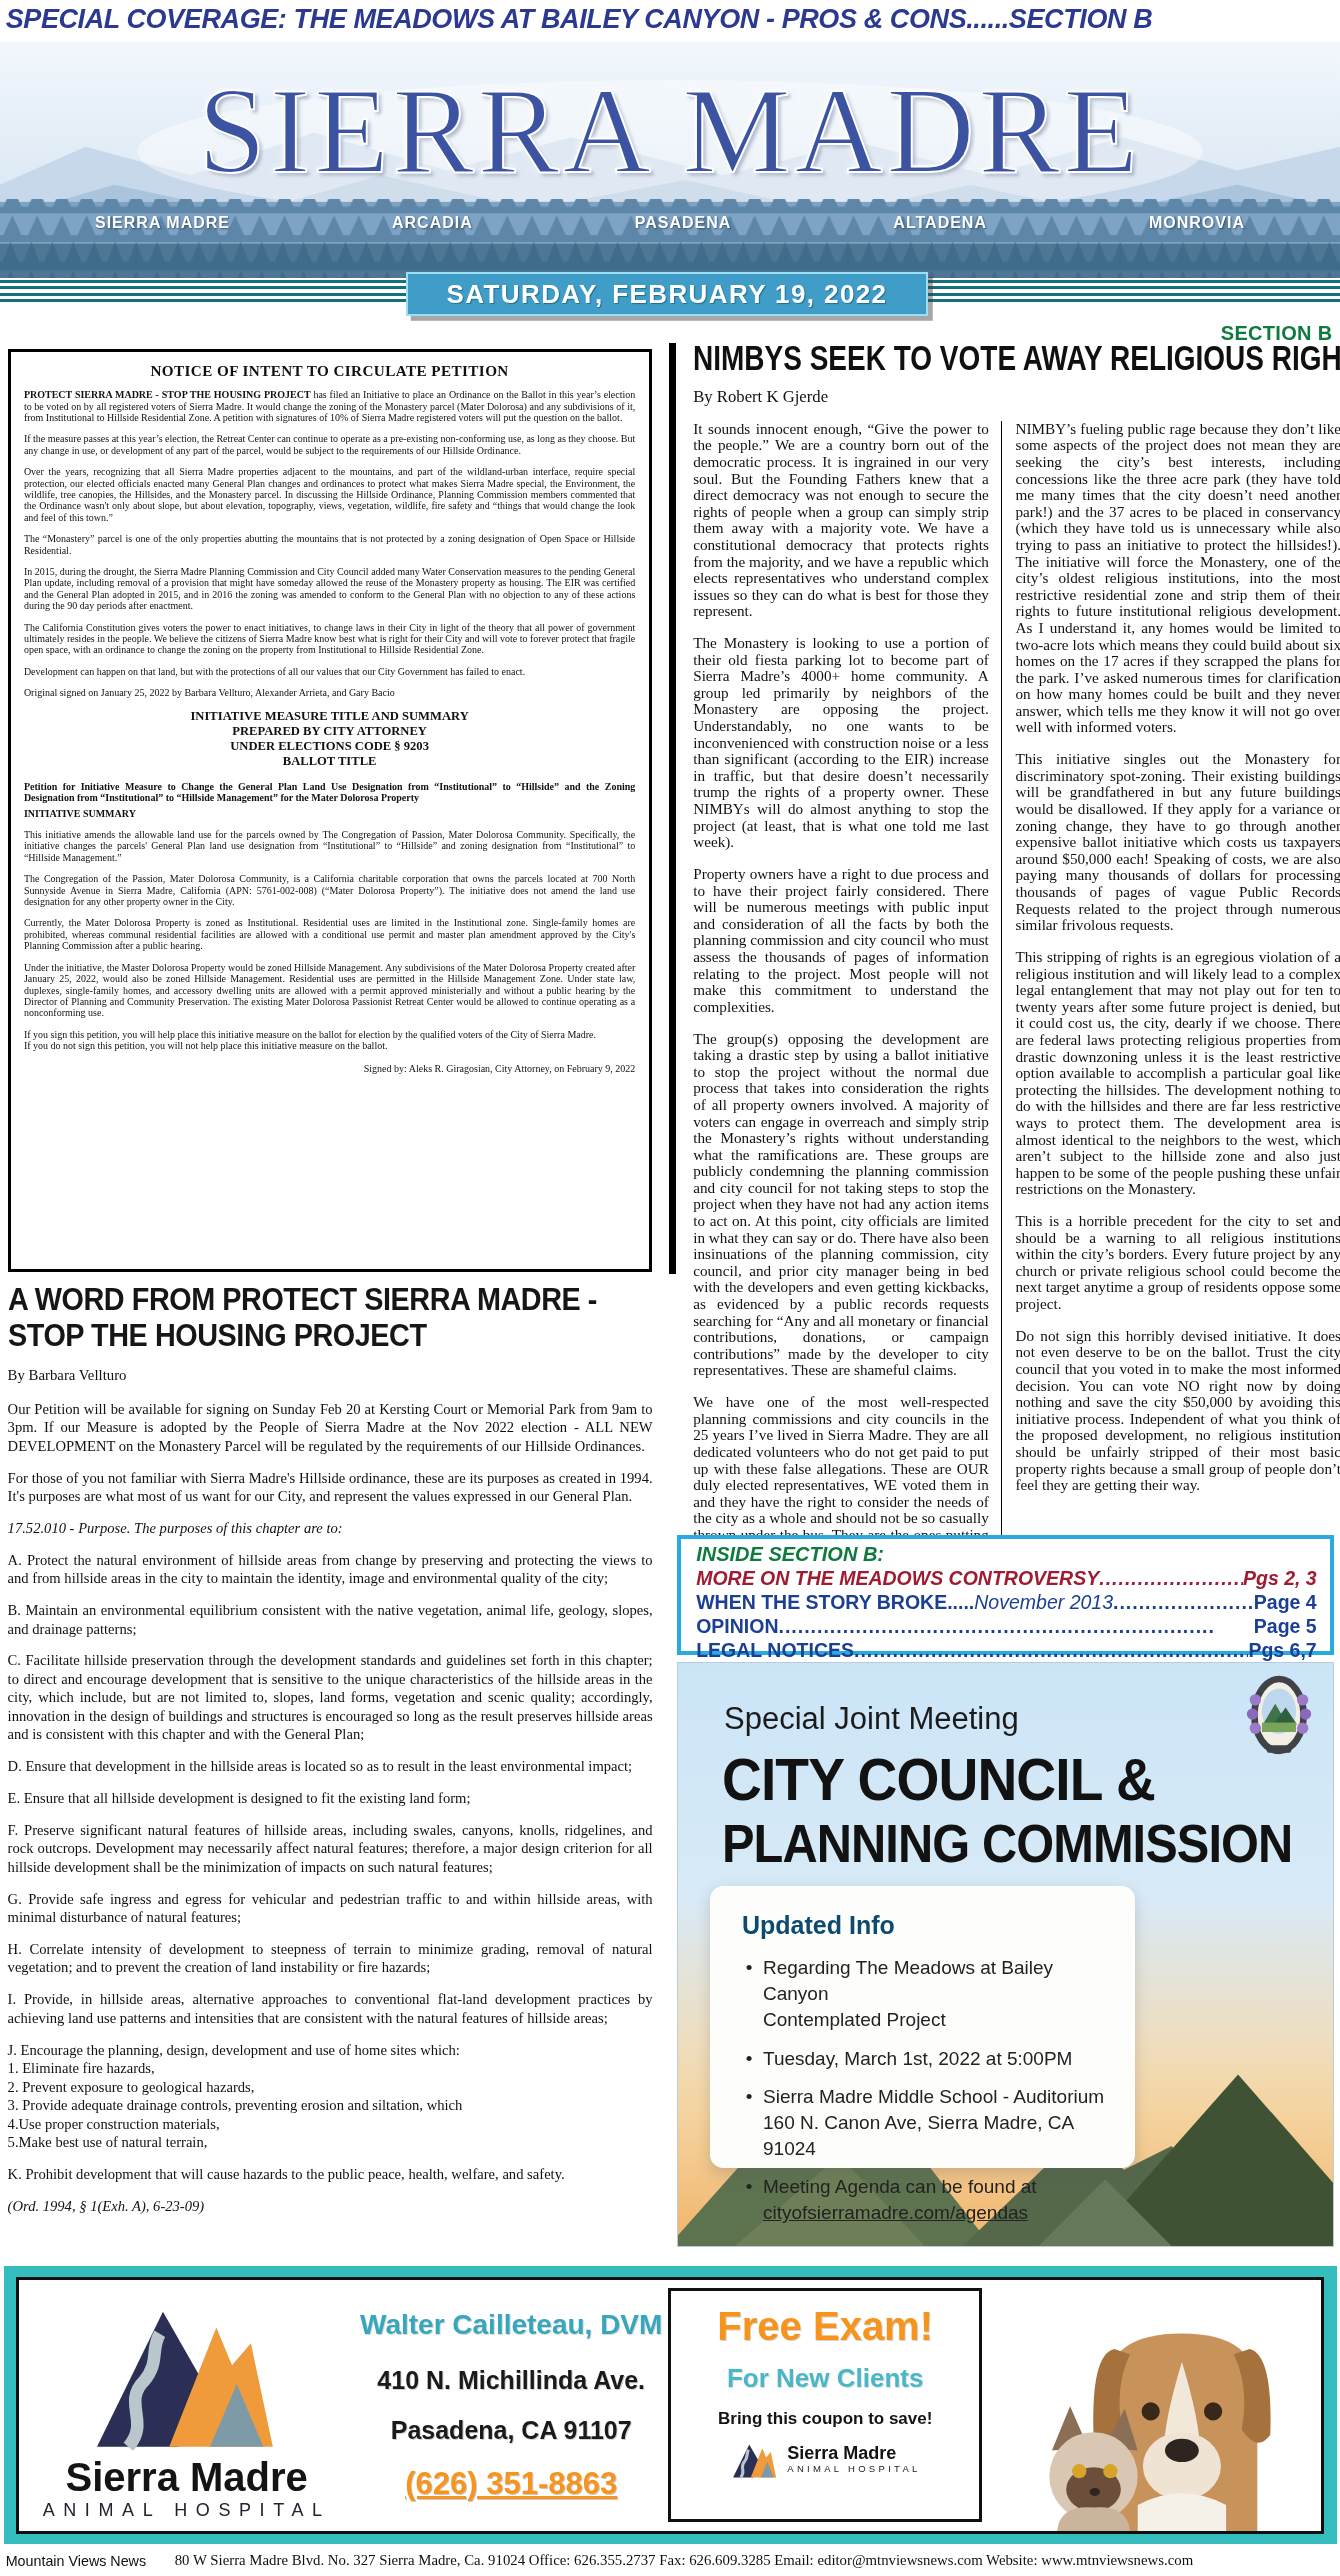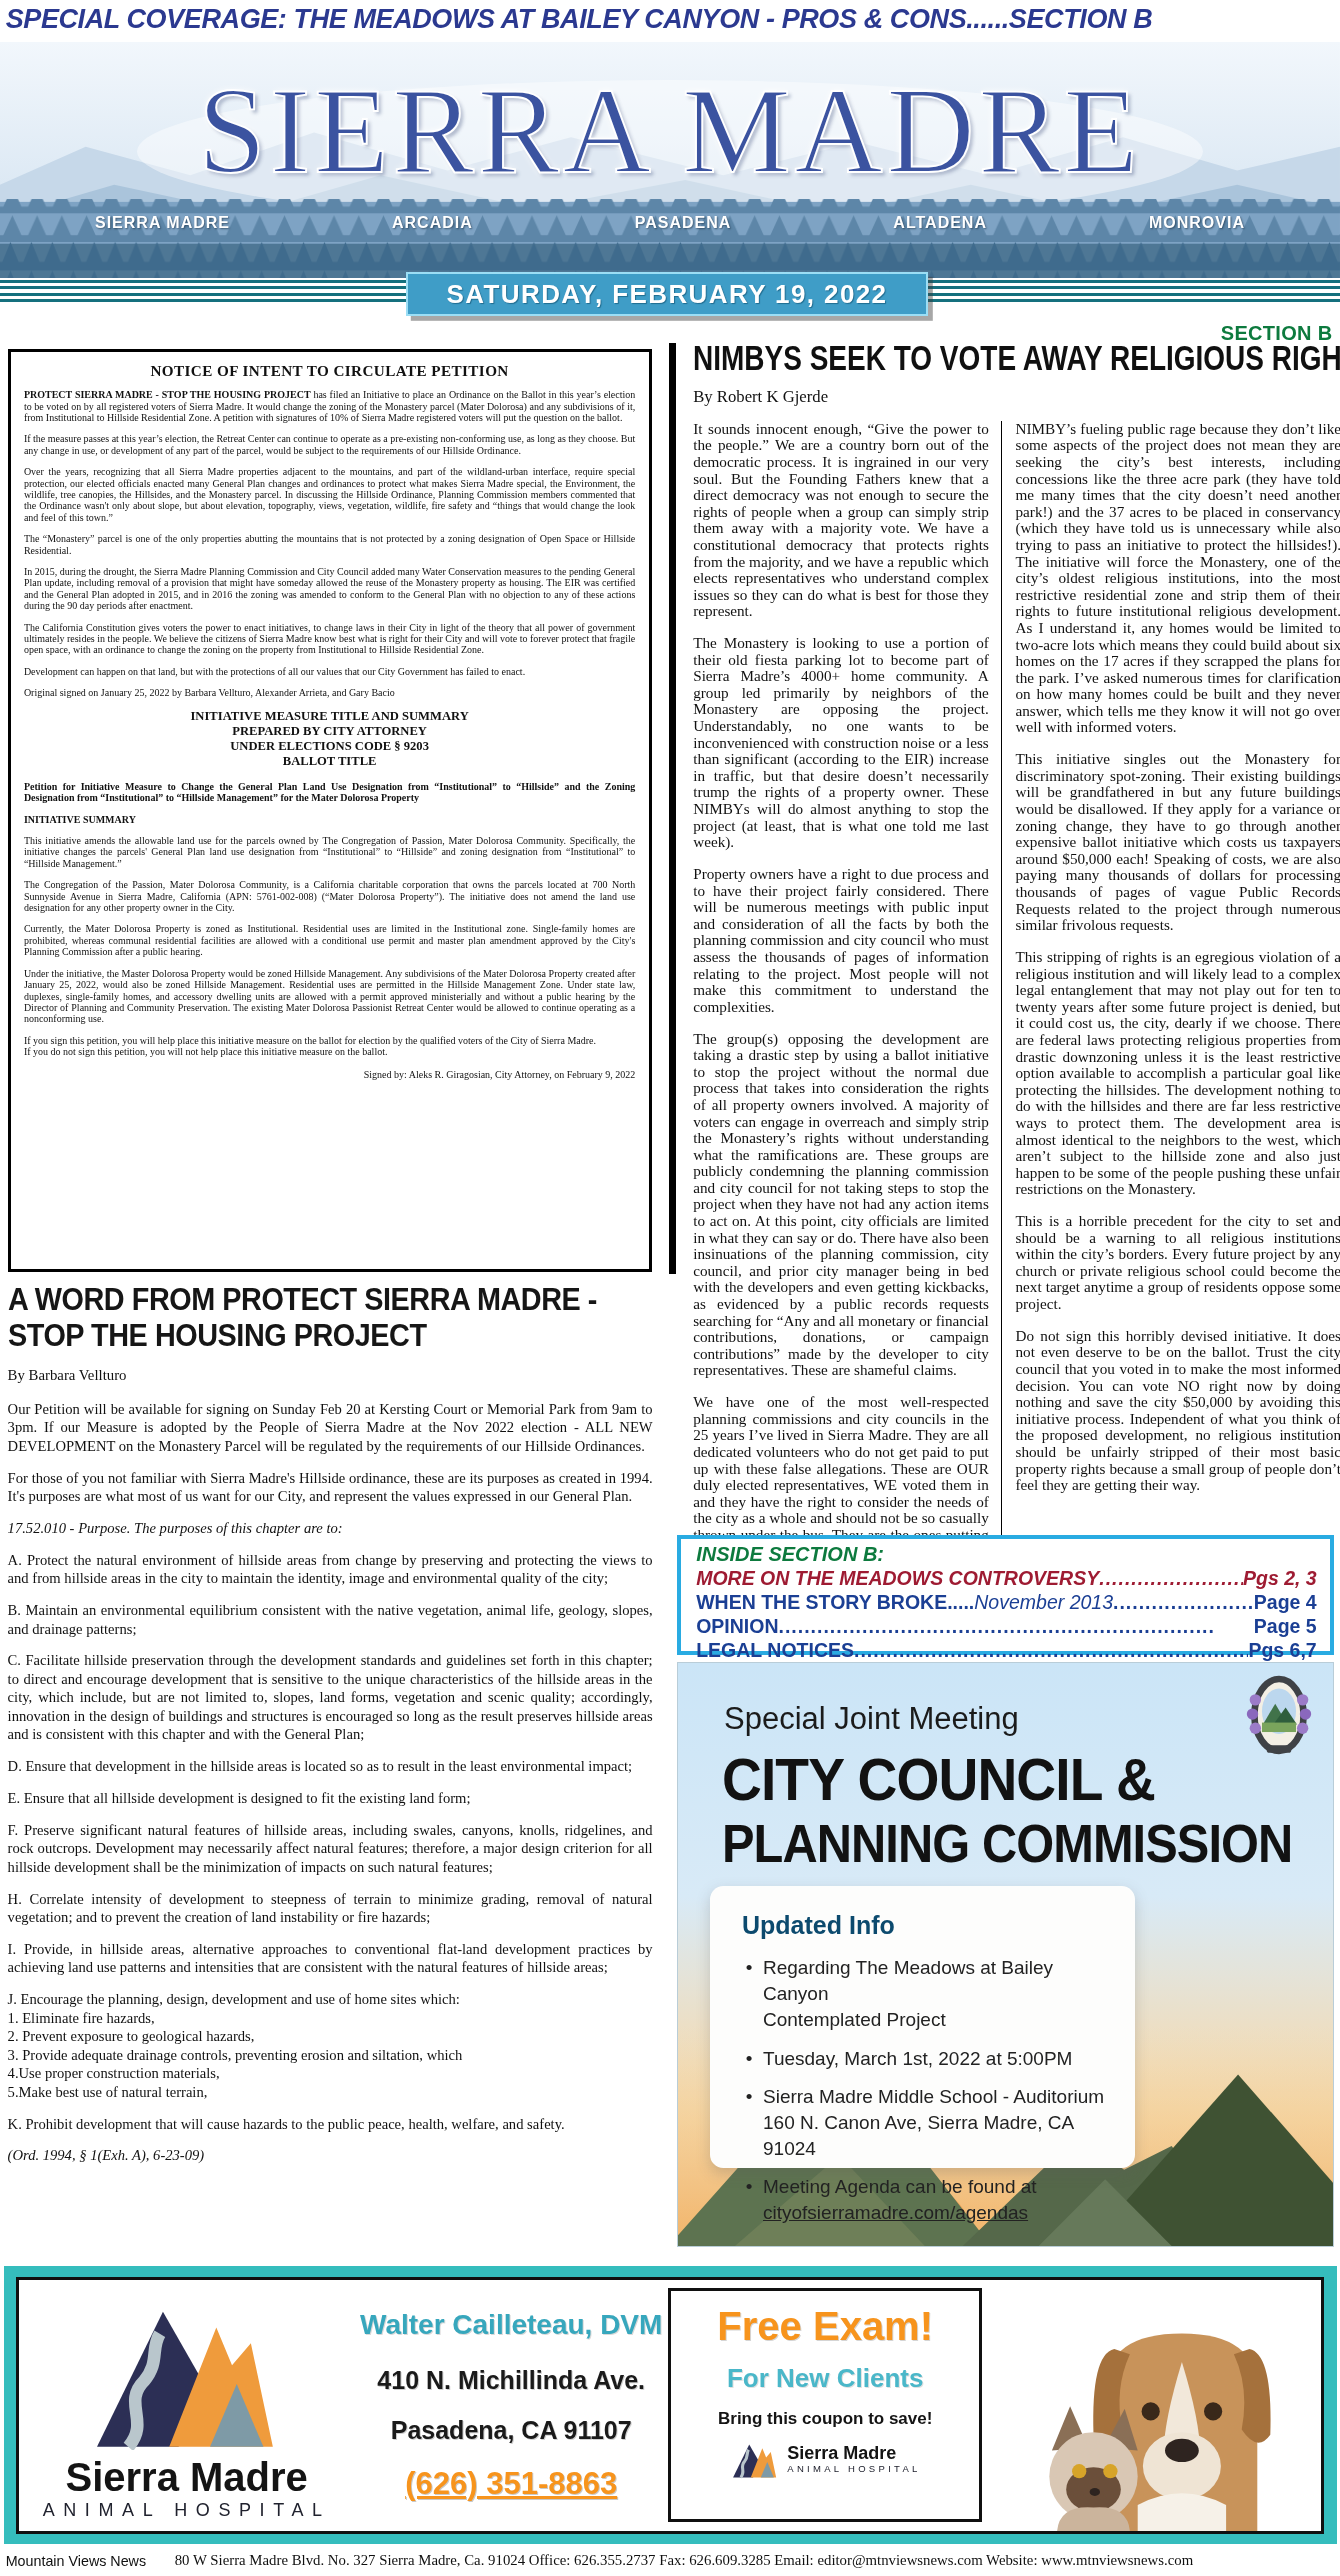--- a/index.html
+++ b/index.html
@@ -63,21 +63,21 @@
   .notice{
     position:absolute; left:7.6px; top:349px; width:644px; height:923px;
     border:3.3px solid #000; padding:9.5px 13.3px 7.6px;
     font-size:10px; line-height:11.4px; overflow:hidden;
   }
   .notice-title{ text-align:center; font-weight:700; font-size:15.2px; letter-spacing:0.4px; margin:3.8px 0 12.4px; }
   .notice .np{ text-align:justify; margin-bottom:10px; }
   .notice .np b{ font-weight:700; }
   .center-head{ text-align:center; font-weight:700; font-size:12.6px; line-height:15.2px; }
   .center-head-block{ margin:3.8px 0 11.4px; }
-  .bold-just{ font-weight:700; text-align:justify; margin-bottom:10px; }
+  .bold-just{ font-weight:700; text-align:justify; margin-bottom:4px; }
   .mini-sub{ font-weight:700; margin-bottom:10px; }
   .tight{ margin-bottom:0 !important; }
   .sign-right{ text-align:right; margin-top:11.4px; }
 
   
   .word{ position:absolute; left:7.6px; top:1281px; width:645px; font-size:14.6px; line-height:18.5px; }
   .word-headline{
     font: 700 32px/36px "Liberation Sans", sans-serif; color:#161616;
     transform: scaleX(.9); transform-origin:left top; width:718px; letter-spacing:-0.5px;
   }
@@ -253,20 +253,21 @@
   <div class="word-byline">By Barbara Vellturo</div>
   <p class="wp"> Our Petition will be available for signing on Sunday Feb 20 at Kersting Court or Memorial Park from 9am to 3pm.  If our Measure is adopted by the People of Sierra Madre at the Nov 2022 election - ALL NEW DEVELOPMENT on the Monastery Parcel will be regulated by the requirements of our Hillside Ordinances.</p>
   <p class="wp">For those of you not familiar with Sierra Madre's Hillside ordinance, these are its purposes as created in 1994.  It's purposes are what most of us want for our City, and represent the values expressed in our General Plan.</p>
   <p class="purpose-intro">17.52.010 - Purpose.   The purposes of this chapter are to:</p>
   <p class="witem">A. Protect the natural environment of hillside areas from change by preserving and protecting the views to and from hillside areas in the city to maintain the identity, image and environmental quality of the city;</p>
   <p class="witem">B. Maintain an environmental equilibrium consistent with the native vegetation, animal life, geology, slopes, and drainage patterns;</p>
   <p class="witem">C. Facilitate hillside preservation through the development standards and guidelines set forth in this chapter; to direct and encourage development that is sensitive to the unique characteristics of the hillside areas in the city, which include, but are not limited to, slopes, land forms, vegetation and scenic quality; accordingly, innovation in the design of buildings and structures is encouraged so long as the result preserves hillside areas and is consistent with this chapter and with the General Plan;</p>
   <p class="witem">D. Ensure that development in the hillside areas is located so as to result in the least environmental impact;</p>
   <p class="witem">E. Ensure that all hillside development is designed to fit the existing land form;</p>
   <p class="witem">F. Preserve significant natural features of hillside areas, including swales, canyons, knolls, ridgelines, and rock outcrops. Development may necessarily affect natural features; therefore, a major design criterion for all hillside development shall be the minimization of impacts on such natural features;</p>
+  <p class="witem">G. Provide safe ingress and egress for vehicular and pedestrian traffic to and within hillside areas, with minimal disturbance of natural features;</p>
   <p class="witem">H. Correlate intensity of development to steepness of terrain to minimize grading, removal of natural vegetation; and to prevent the creation of land instability or fire hazards;</p>
   <p class="witem">I. Provide, in hillside areas, alternative approaches to conventional flat-land development practices by achieving land use patterns and intensities that are consistent with the natural features of hillside areas;</p>
   <div class="witem">
     <div class="jline">J. Encourage the planning, design, development and use of home sites which:</div>
     <div class="jline">1. Eliminate fire hazards,</div>
     <div class="jline">2. Prevent exposure to geological hazards,</div>
     <div class="jline">3. Provide adequate drainage controls, preventing erosion and siltation, which</div>
     <div class="jline">4.Use proper construction materials,</div>
     <div class="jline">5.Make best use of natural terrain,</div>
   </div>

